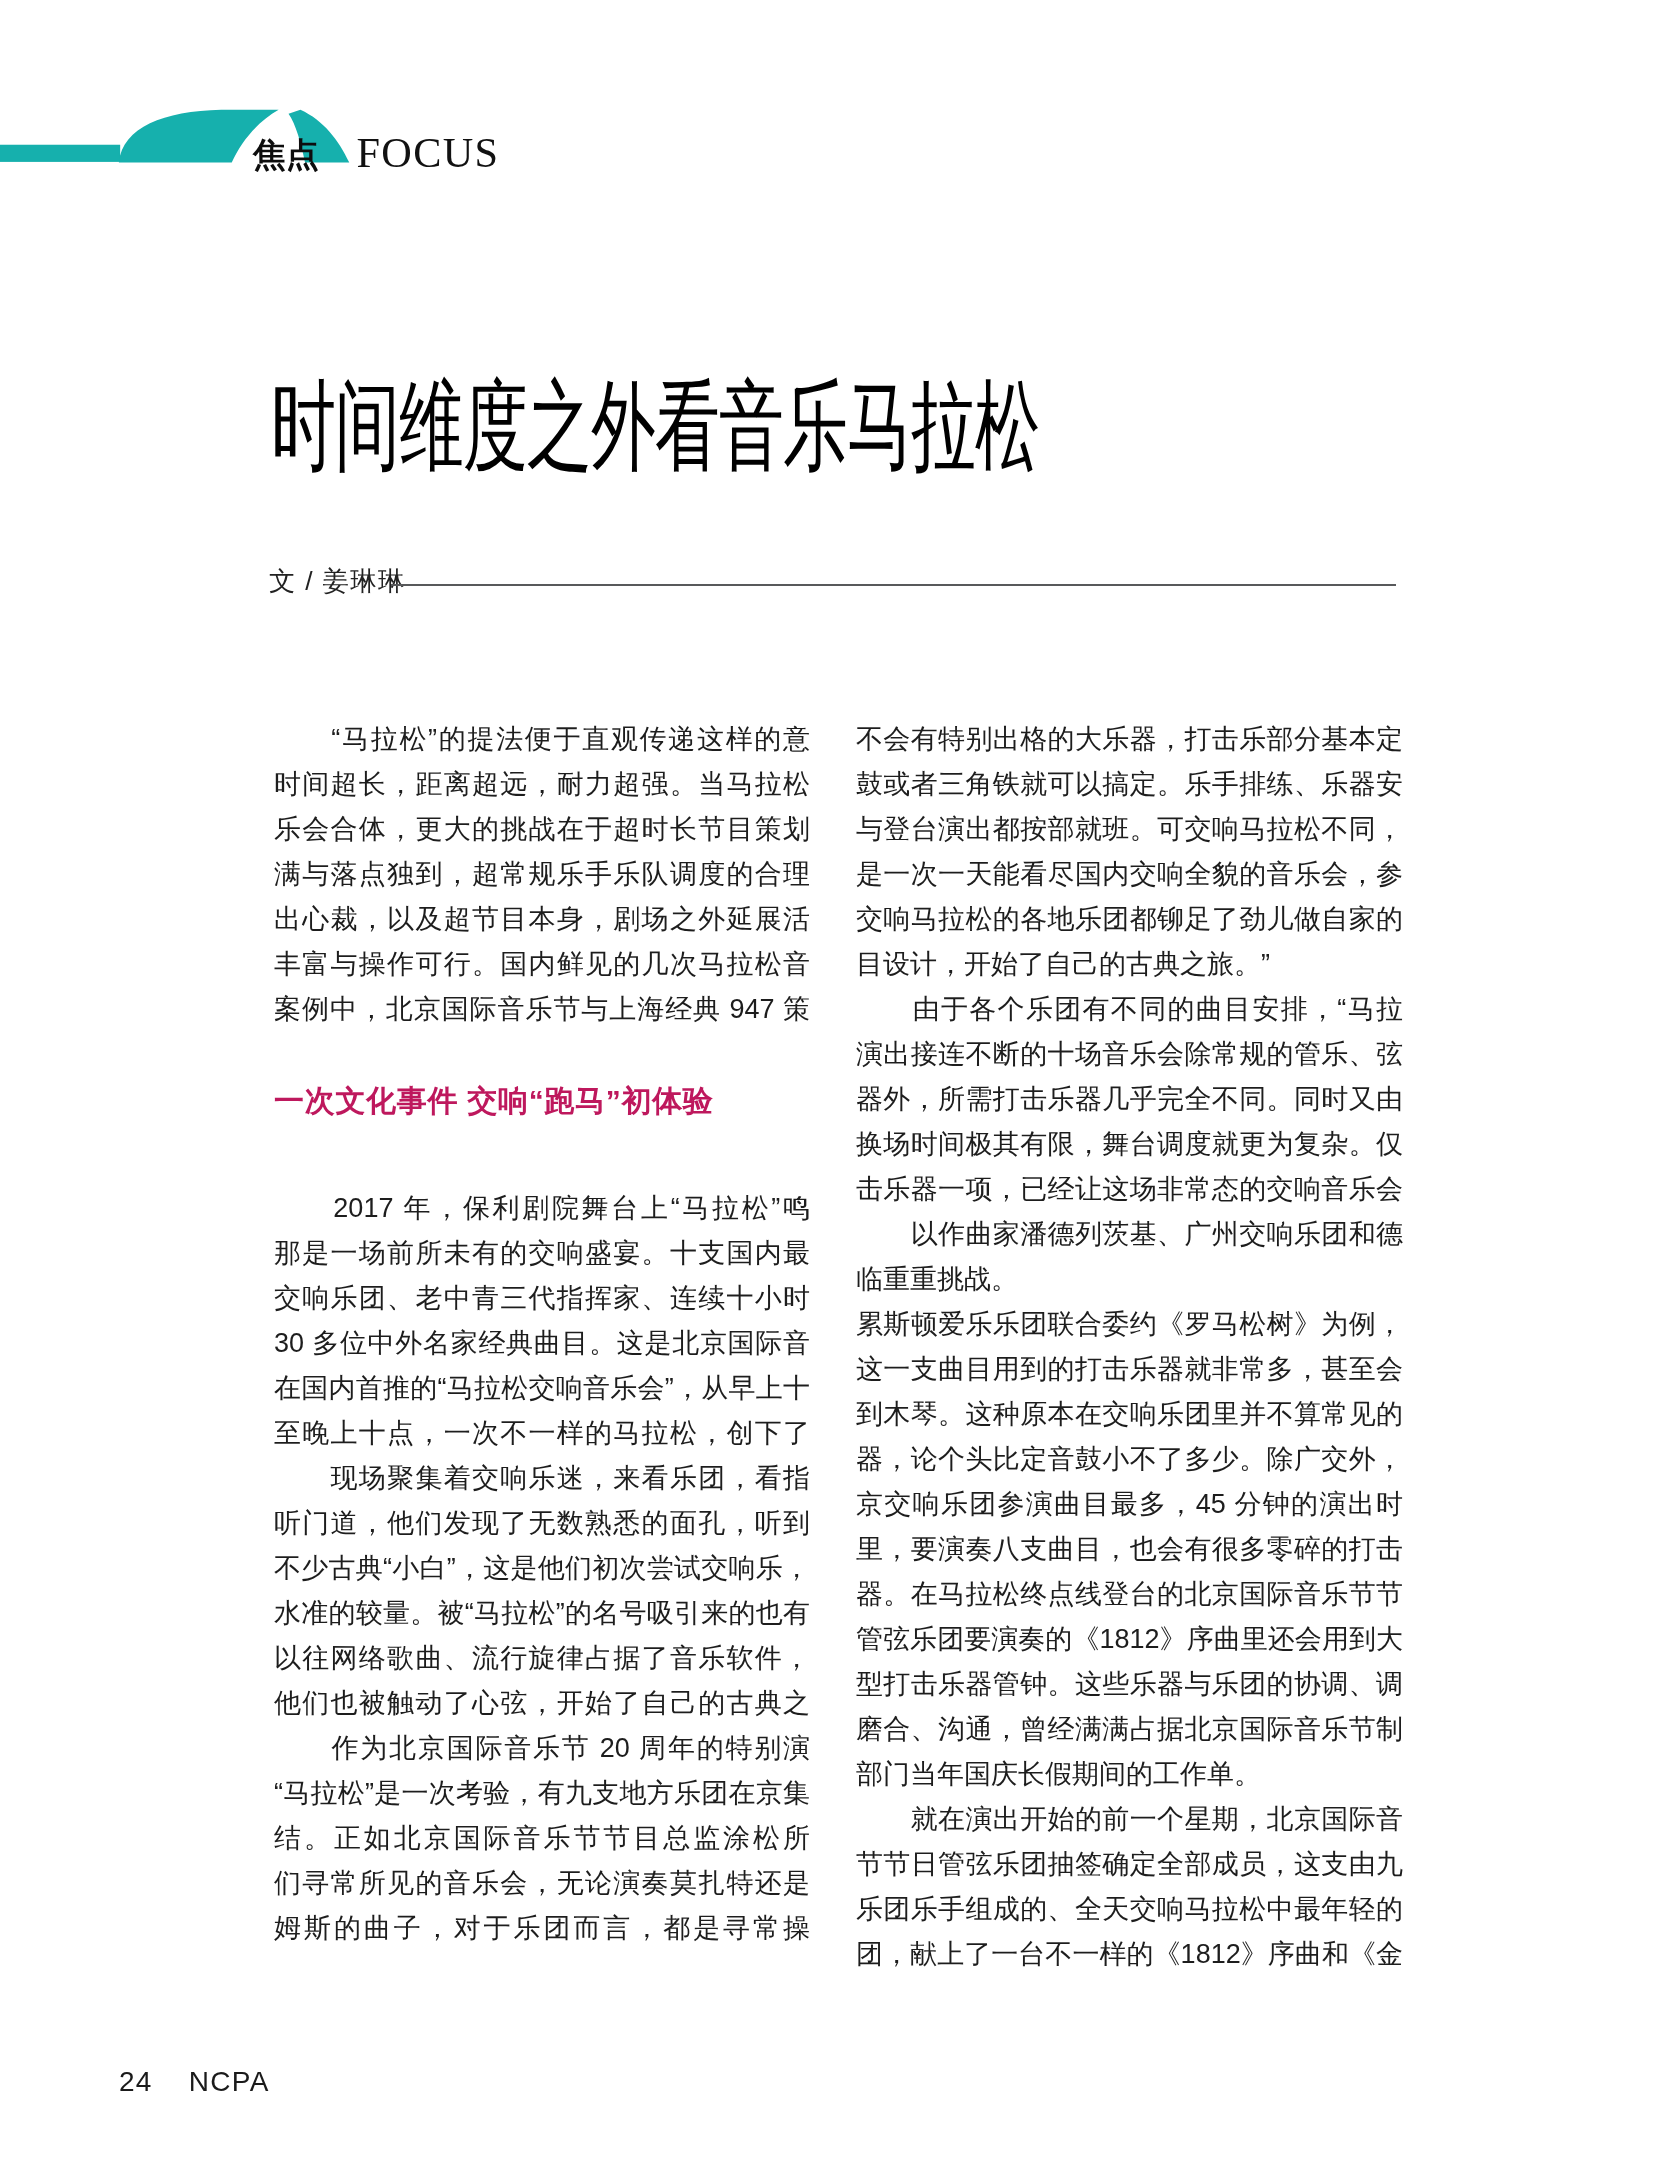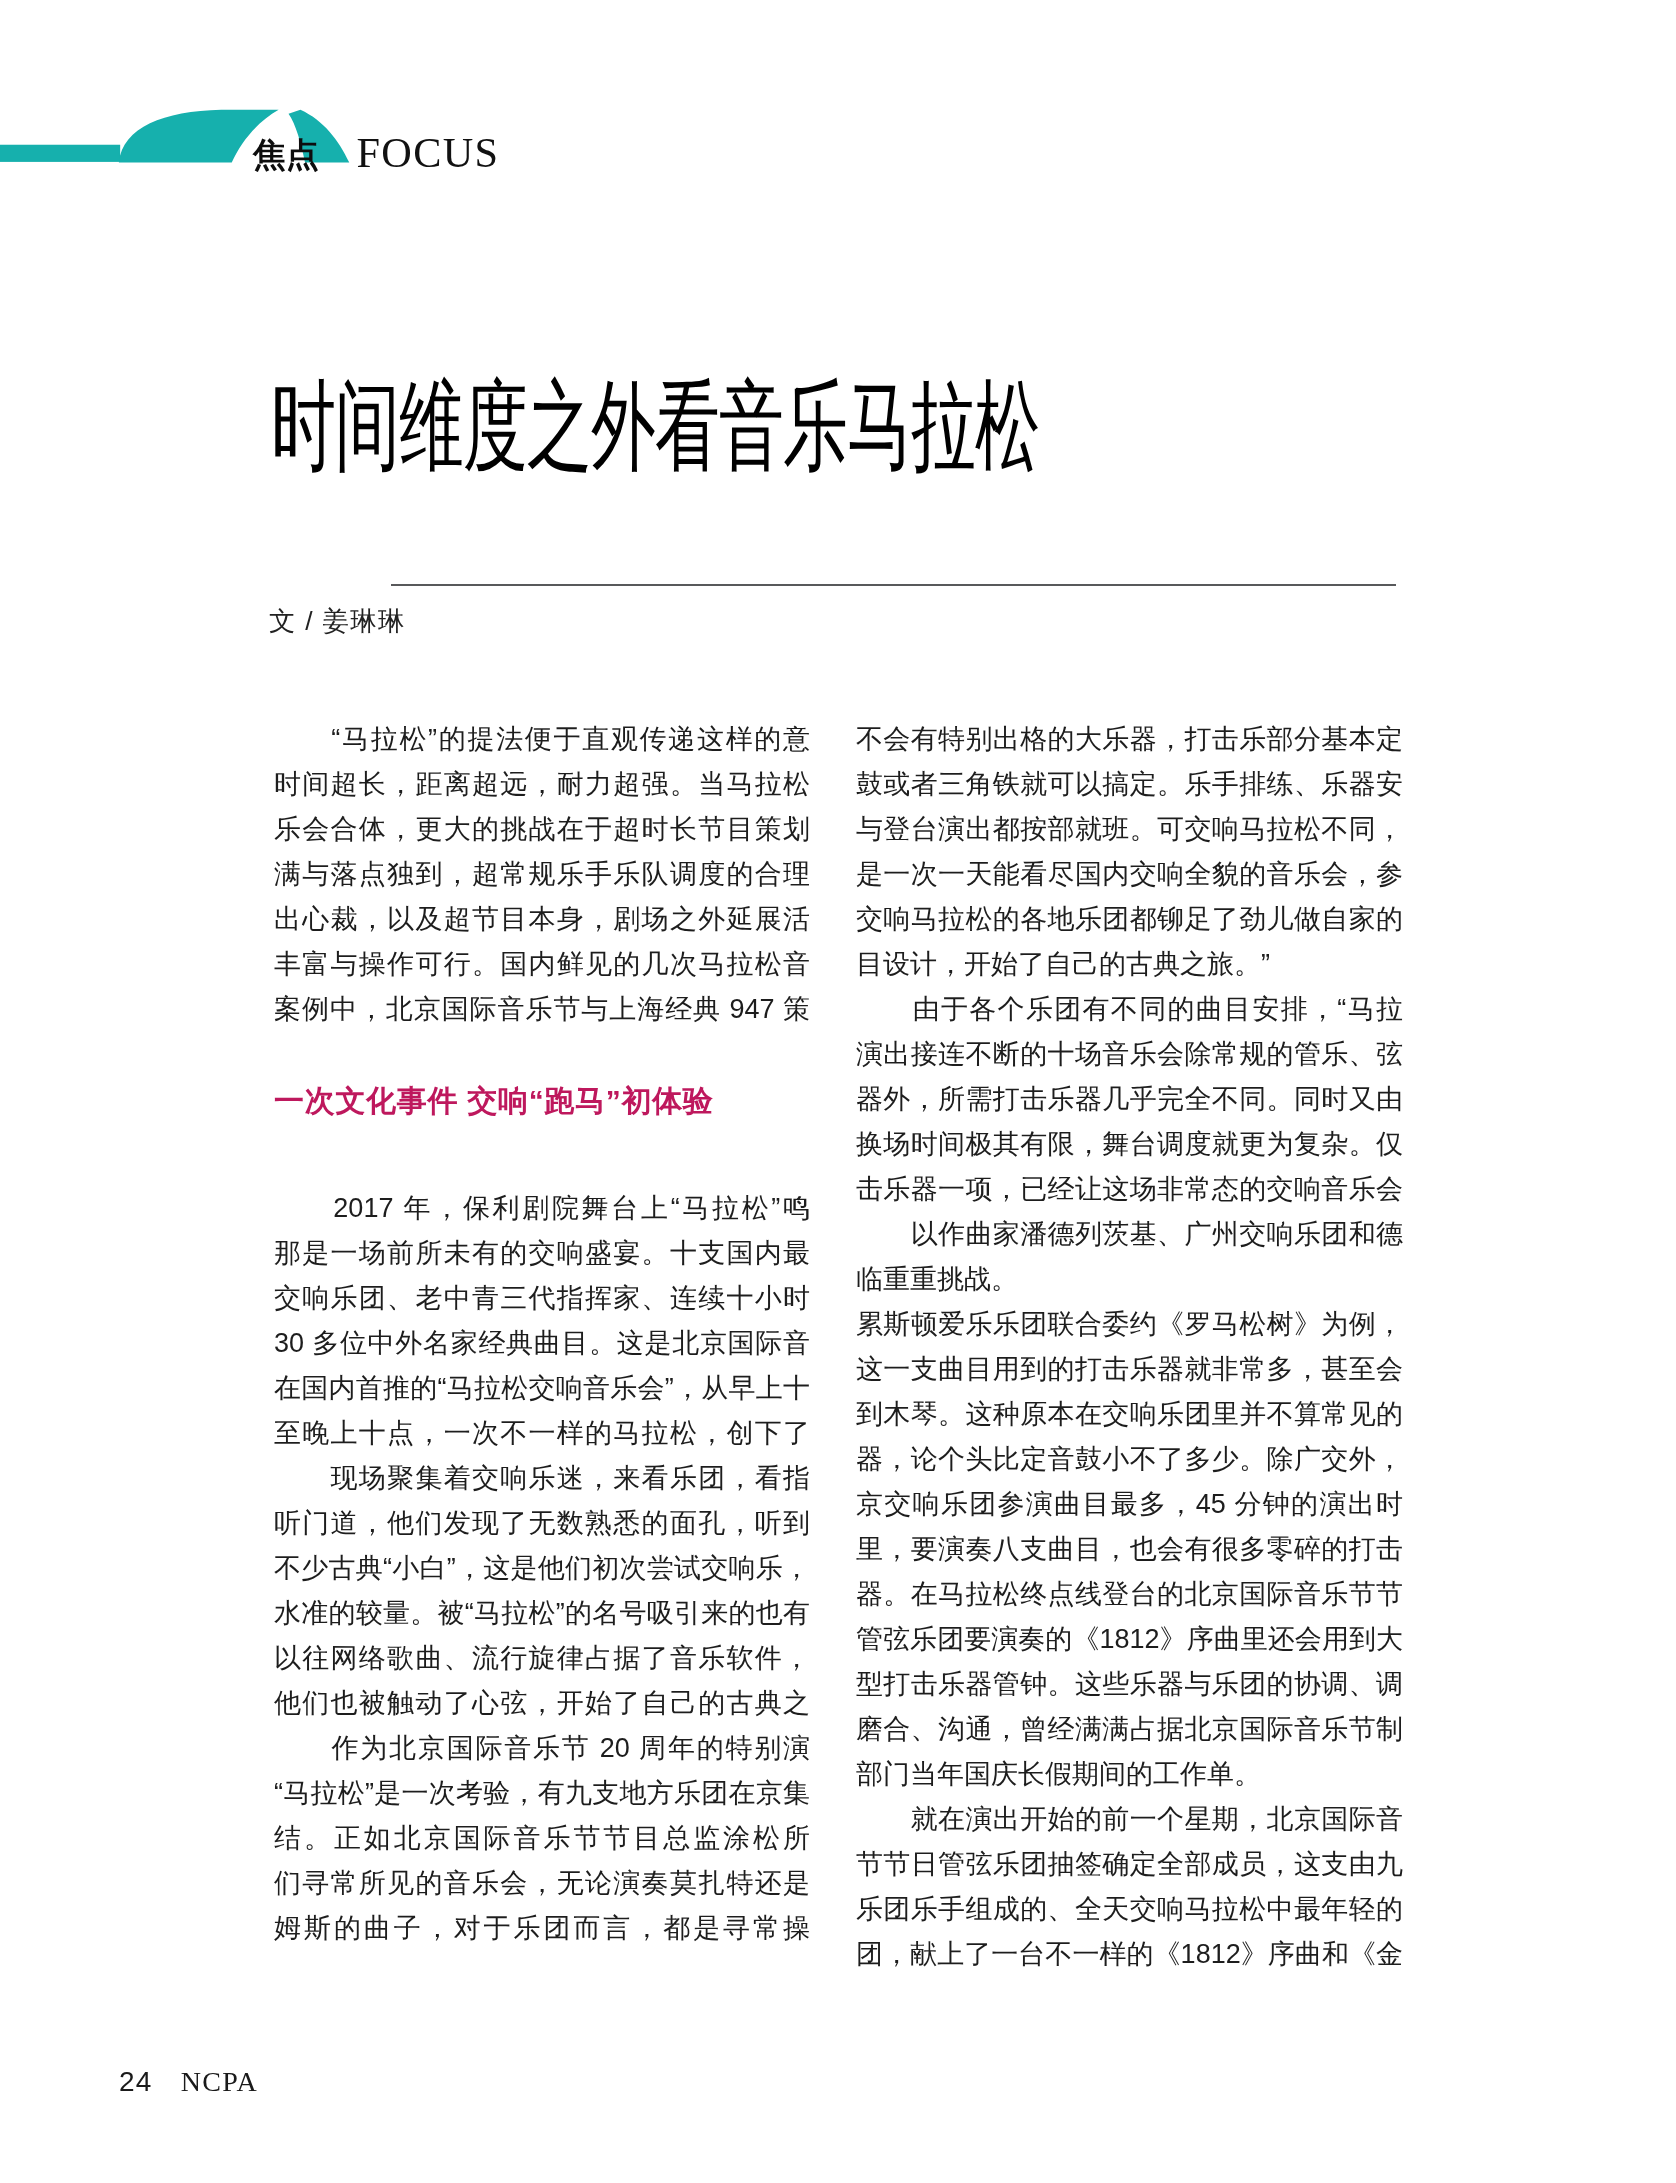--- a/index.html
+++ b/index.html
@@ -25,21 +25,20 @@
     color:#000;
     transform:scaleX(0.655);transform-origin:left top;
     white-space:nowrap;
   }
 
   
   .byline{
     position:absolute;left:269px;top:565px;
     font-size:26.4px;line-height:32px;letter-spacing:1.3px;color:#222;
     white-space:nowrap;
-    margin-top:40px;
   }
   .rule{
     position:absolute;left:391px;top:584px;
     width:1005px;height:2px;background:#58595b;
   }
 
   
   .col{
     position:absolute;top:717px;
     font-size:27px;color:#1d1d1d;
@@ -63,21 +62,21 @@
     font-weight:700;font-size:30px;letter-spacing:0.7px;
     color:#be185d;
     white-space:nowrap;
   }
 
   
   .footer{
     position:absolute;left:119px;top:2066px;
     font-size:28px;line-height:32px;letter-spacing:1.3px;color:#1a1a1a;
   }
-  .footer .journal{margin-left:28px;font-family:Liberation Serif, serif;}
+  .footer .journal{margin-left:36px;}
 </style>
 </head>
 <body>
 
 <div class="page">
 
   <svg class="logo" width="515" height="106" viewBox="0 0 780 160">
 
     <rect x="0" y="69" width="182" height="26" fill="#16b0ad"></rect>
     <path fill="#16b0ad" d="M180,96 C186,42 248,18 335,16 L422,16 C392,33 366,62 351,96 Z"></path>

